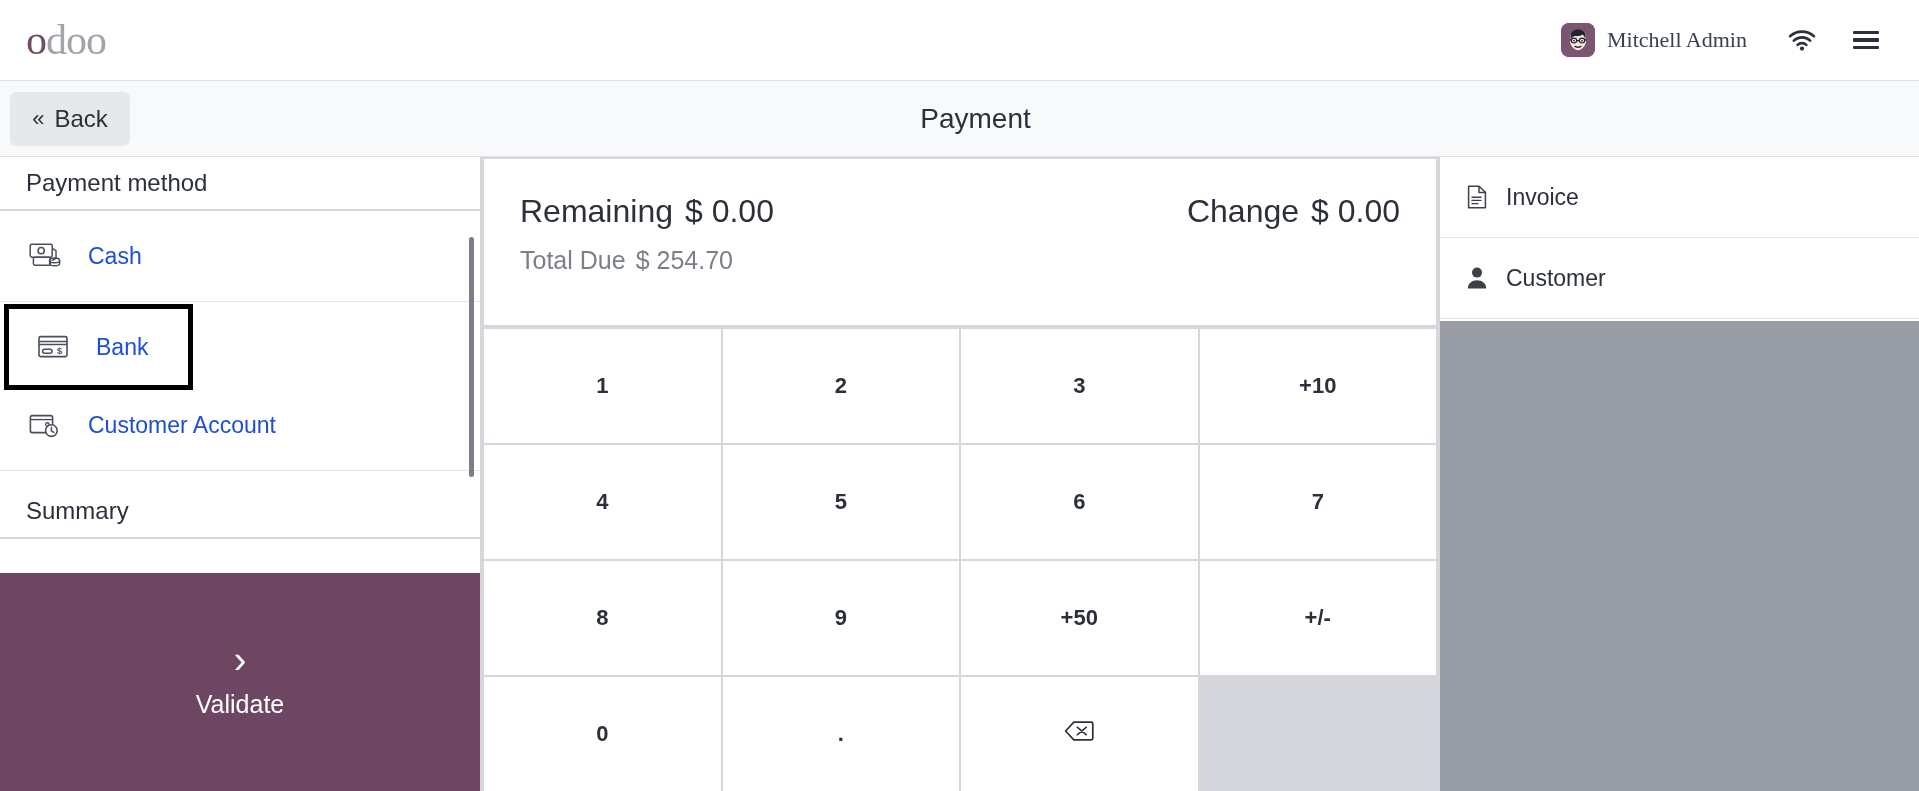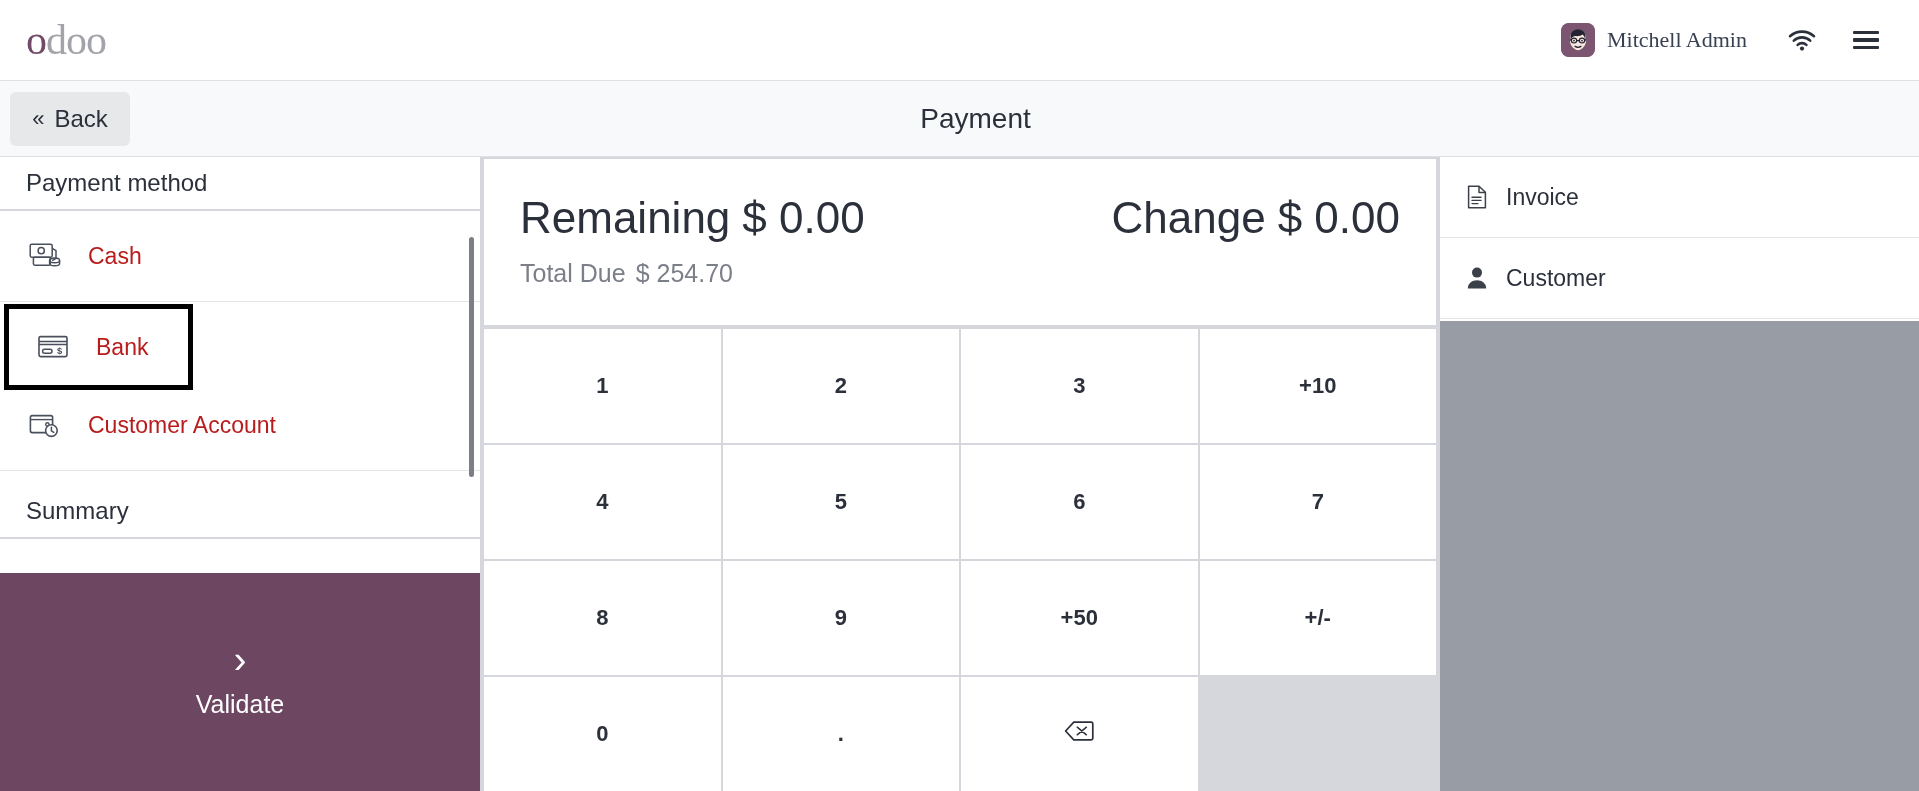--- a/index.html
+++ b/index.html
@@ -110,21 +110,21 @@
     border-bottom: 1px solid #e3e5e8;
     cursor: pointer;
     background: #fff;
   }
   .pm-item .pm-icon {
     width: 40px; height: 34px; flex: 0 0 auto;
     display: flex; align-items: center; justify-content: center;
     color: #4a4f5c;
   }
   .pm-item .pm-label {
-    margin-left: 22px; font-size: 23px; color: #b91c1c;
+    margin-left: 22px; font-size: 23px; color: #1d4ed8;
   }
   .pm-item.focused {
     outline: 5px solid #000000;
     outline-offset: -1px;
     z-index: 4;
     width: 181px;
     margin-left: 8px;
     border-bottom: none;
     height: 78px;
     top: 6px;
@@ -161,21 +161,21 @@
   }
   .amount-panel {
     position: absolute; left: 0; top: 2px; width: 952px; height: 166px;
     background: #ffffff;
     padding: 34px 36px 0 36px;
   }
   .amount-row1 {
     display: flex; align-items: baseline; justify-content: space-between;
   }
   .amt-big {
-    font-size: 44px; color: #2b303b; font-weight: 400; white-space: nowrap;
+    font-size: 32px; color: #2b303b; font-weight: 400; white-space: nowrap;
   }
   .amt-big .amt-val { margin-left: 12px; }
   .amount-row2 { margin-top: 16px; }
   .amt-small {
     font-size: 25px; color: #7b7f88; font-weight: 400; white-space: nowrap;
   }
   .amt-small .amt-val { margin-left: 10px; }
 
   .numpad {
     position: absolute; left: 0; top: 172px; width: 952px; height: 462px;

